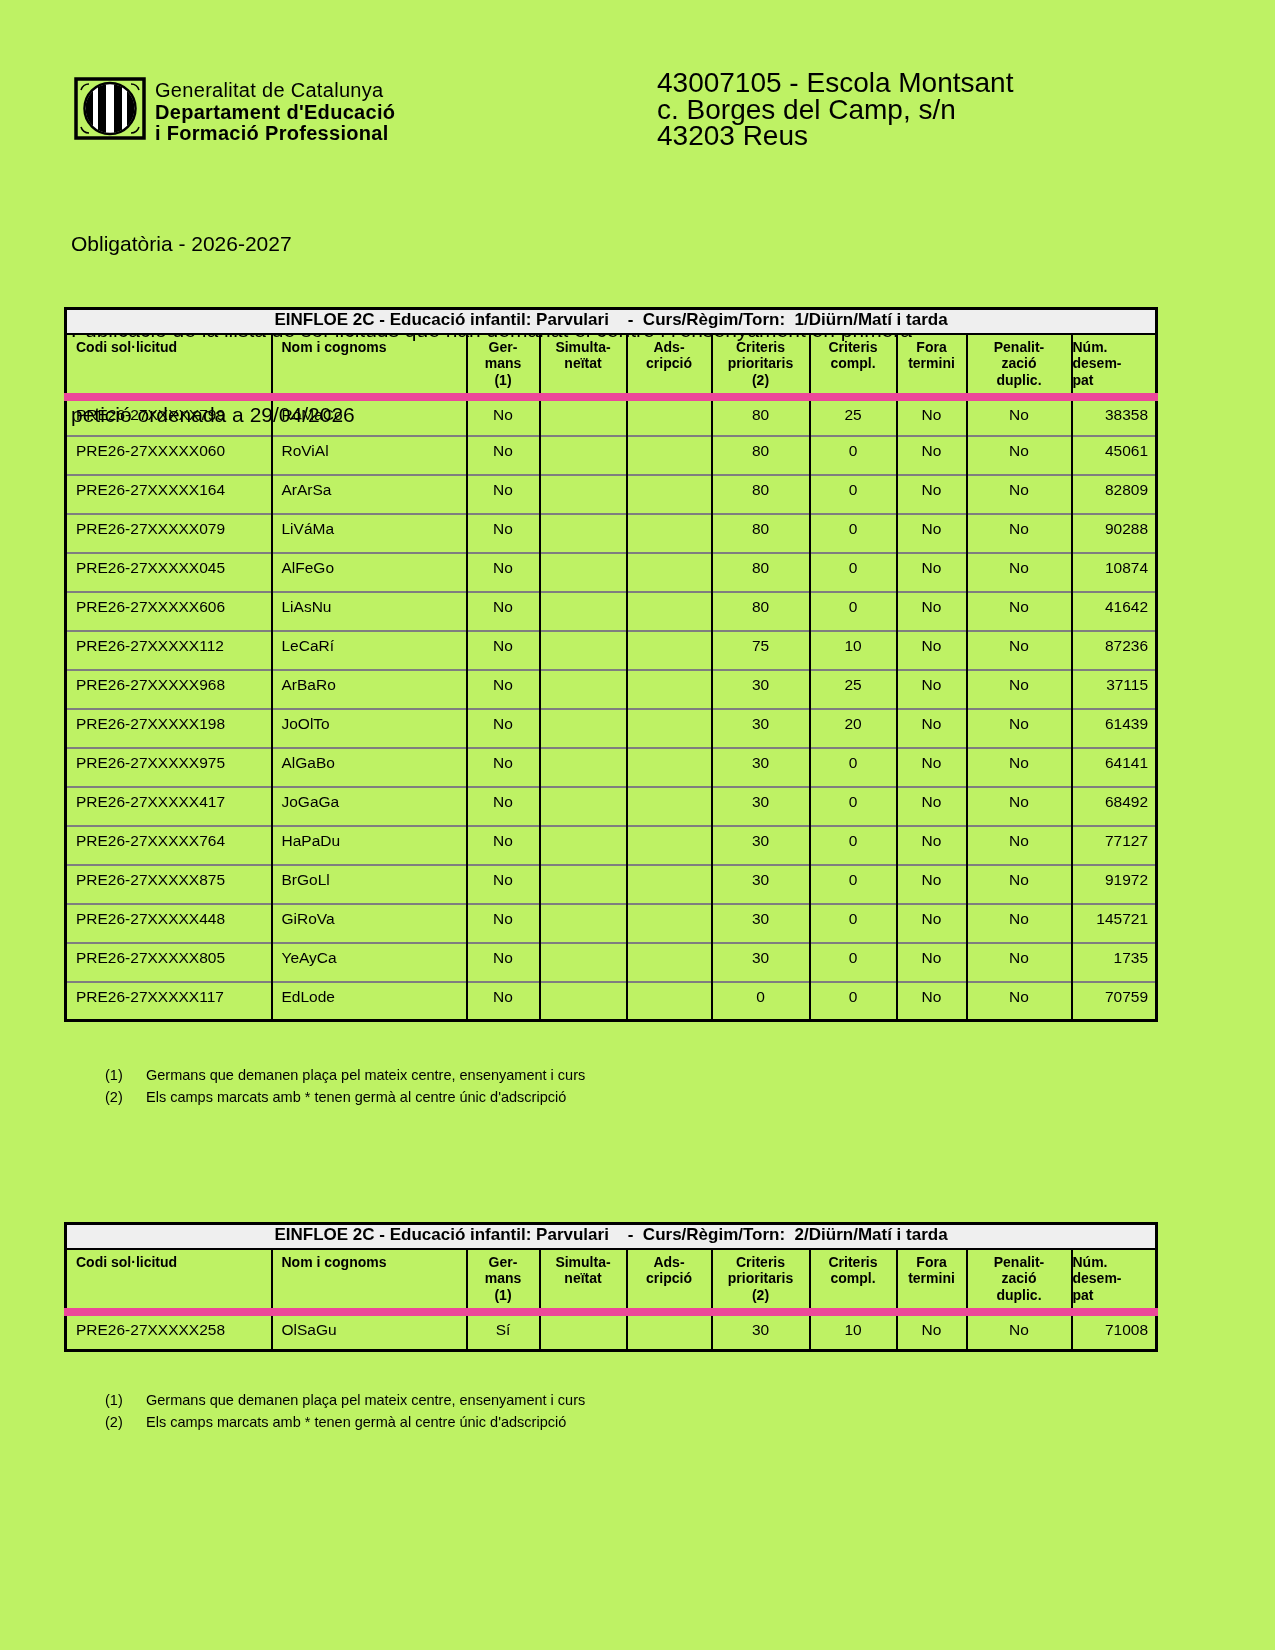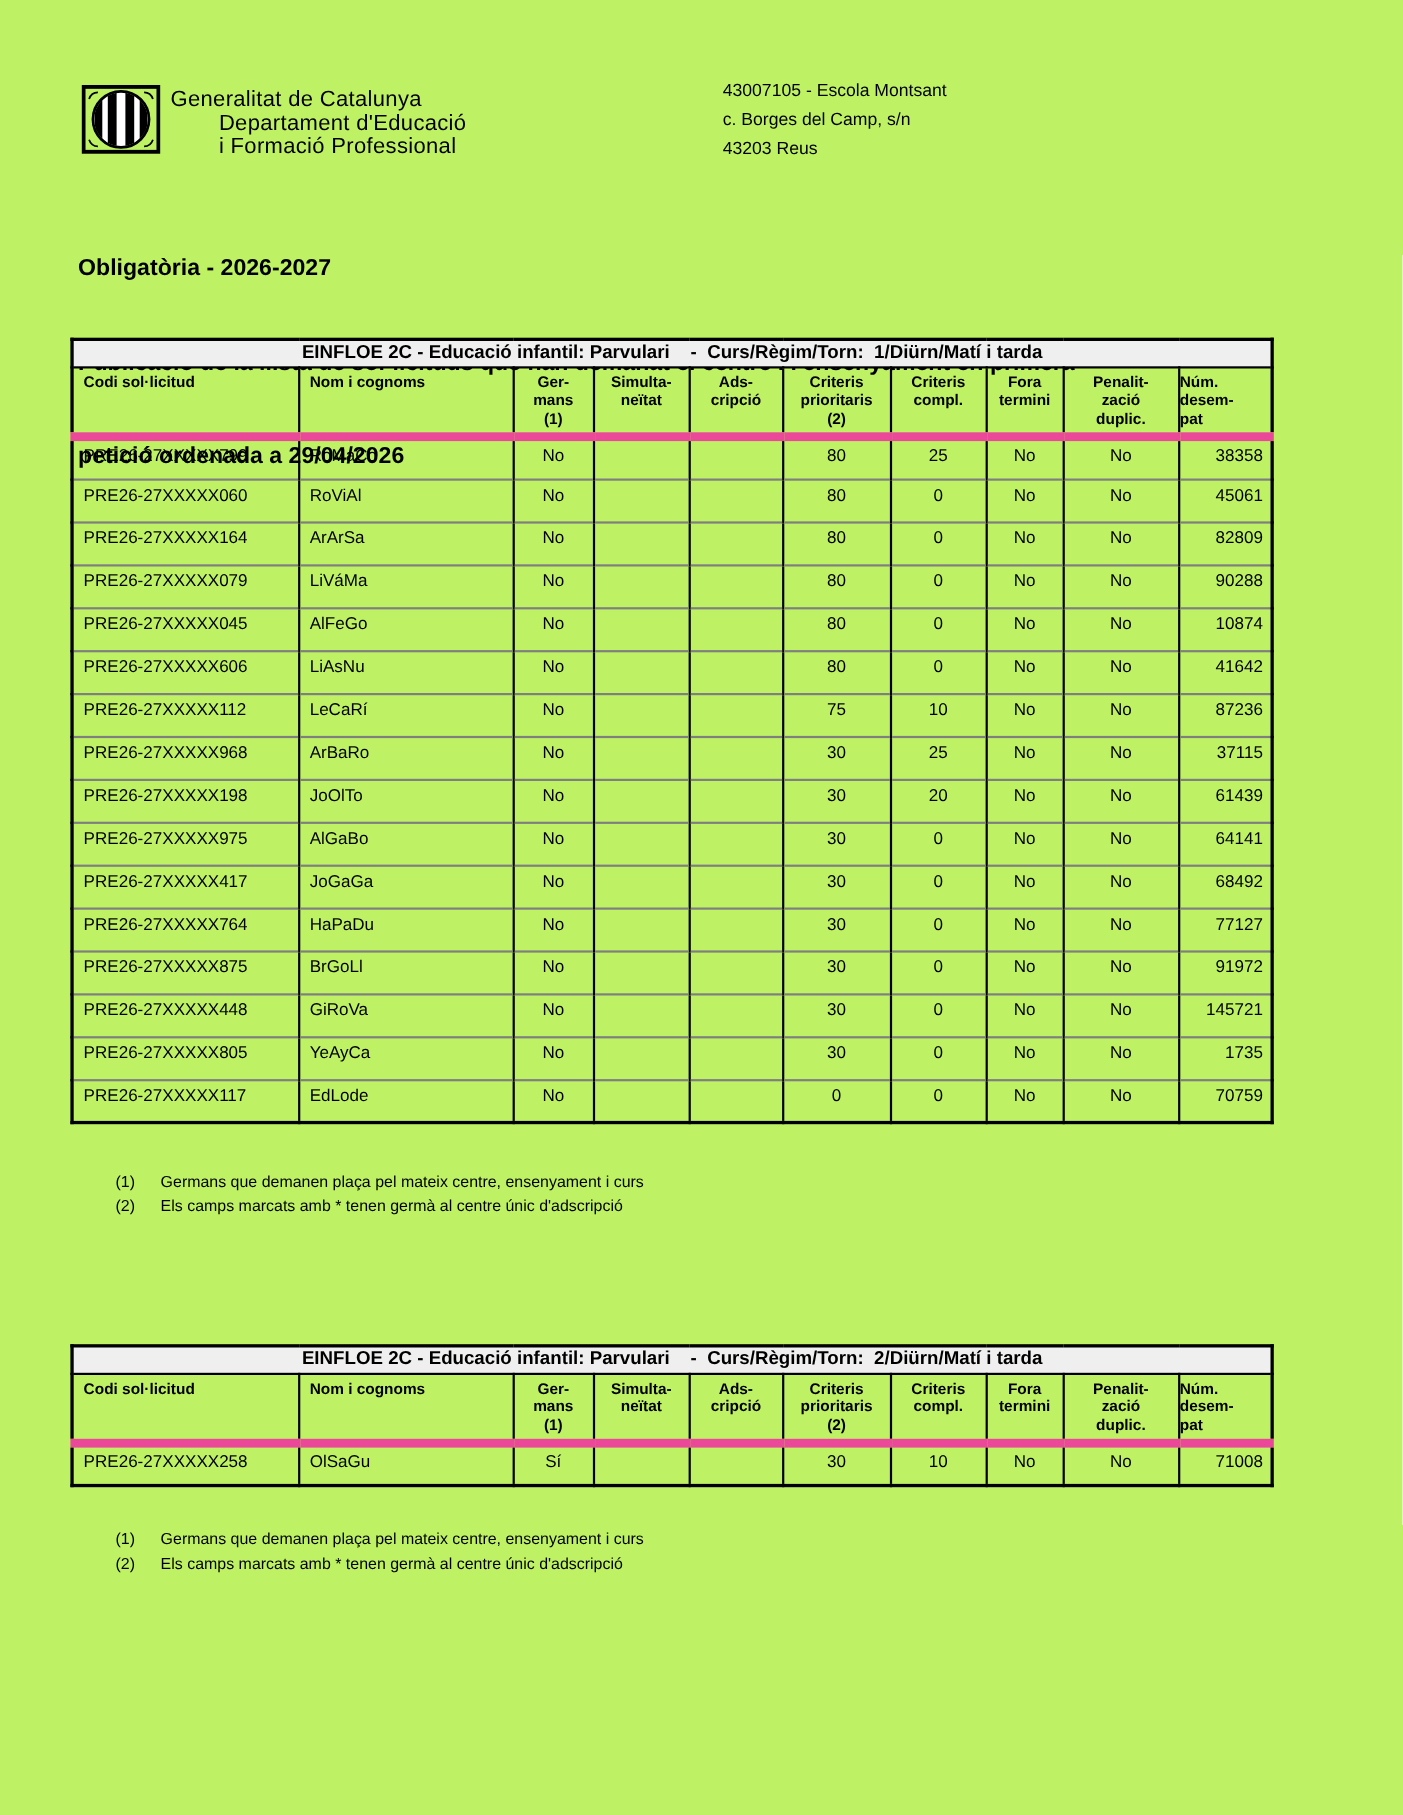--- a/index.html
+++ b/index.html
@@ -3,25 +3,25 @@
 <meta charset="utf-8">
 <style>
   * { margin:0; padding:0; box-sizing:border-box; }
   html,body { background:#fff; }
   body { font-family:"Liberation Sans", sans-serif; color:#000; }
   .page { position:relative; width:1275px; height:1650px; background:#bef264; overflow:hidden; }
 
   
   .logo { position:absolute; left:74px; top:77px; width:72px; height:63px; }
   .org  { position:absolute; left:155px; top:80px; font-size:20px; line-height:21.5px; letter-spacing:0.3px; }
-  .org .l2,.org .l3 { font-weight:400;margin-left:44px; }
-  .school { position:absolute; left:657px; top:70px; font-size:16px; line-height:26.5px; }
+  .org .l2,.org .l3 { font-weight:700; }
+  .school { position:absolute; left:657px; top:70px; font-size:28px; line-height:26.5px; }
 
   
-  .doc-title { position:absolute; left:71px; top:173px; font-size:21px; font-weight:700; line-height:28.5px; white-space:pre; }
+  .doc-title { position:absolute; left:71px; top:173px; font-size:21px; font-weight:400; line-height:28.5px; white-space:pre; }
 
   
   table.list { position:absolute; left:64px; width:1091px; border-collapse:collapse; table-layout:fixed;
                border:3px solid #000; }
   #table1 { top:307px; }
   #table2 { top:1222px; }
   .title-row th { background:#efefef; font-size:17px; font-weight:700; height:25px;
                   text-align:center; white-space:pre; border-bottom:2px solid #000; padding-bottom:2px; }
   .head-row th { border-left:2px solid #000; border-bottom:8px solid #ec4899; font-size:14px; font-weight:700;
                  line-height:16.5px; vertical-align:top; padding-top:4px; height:63px;

